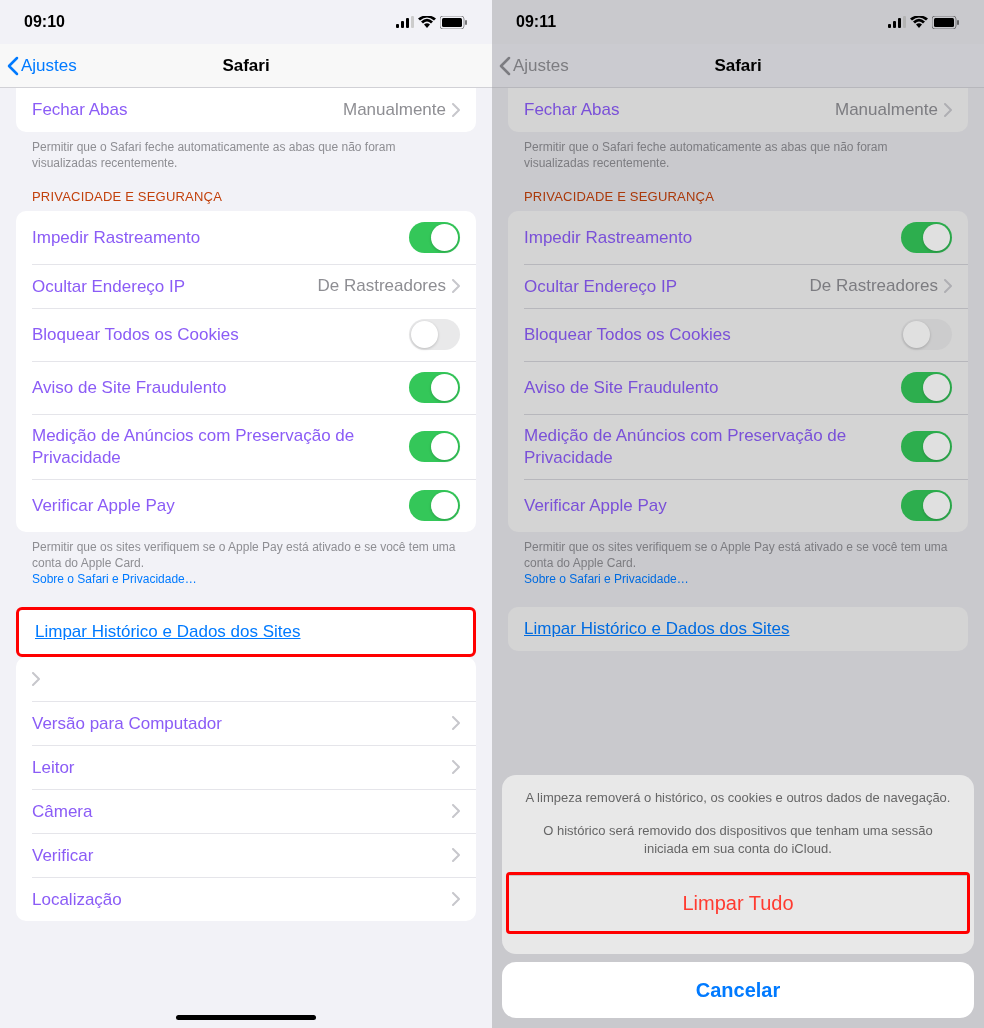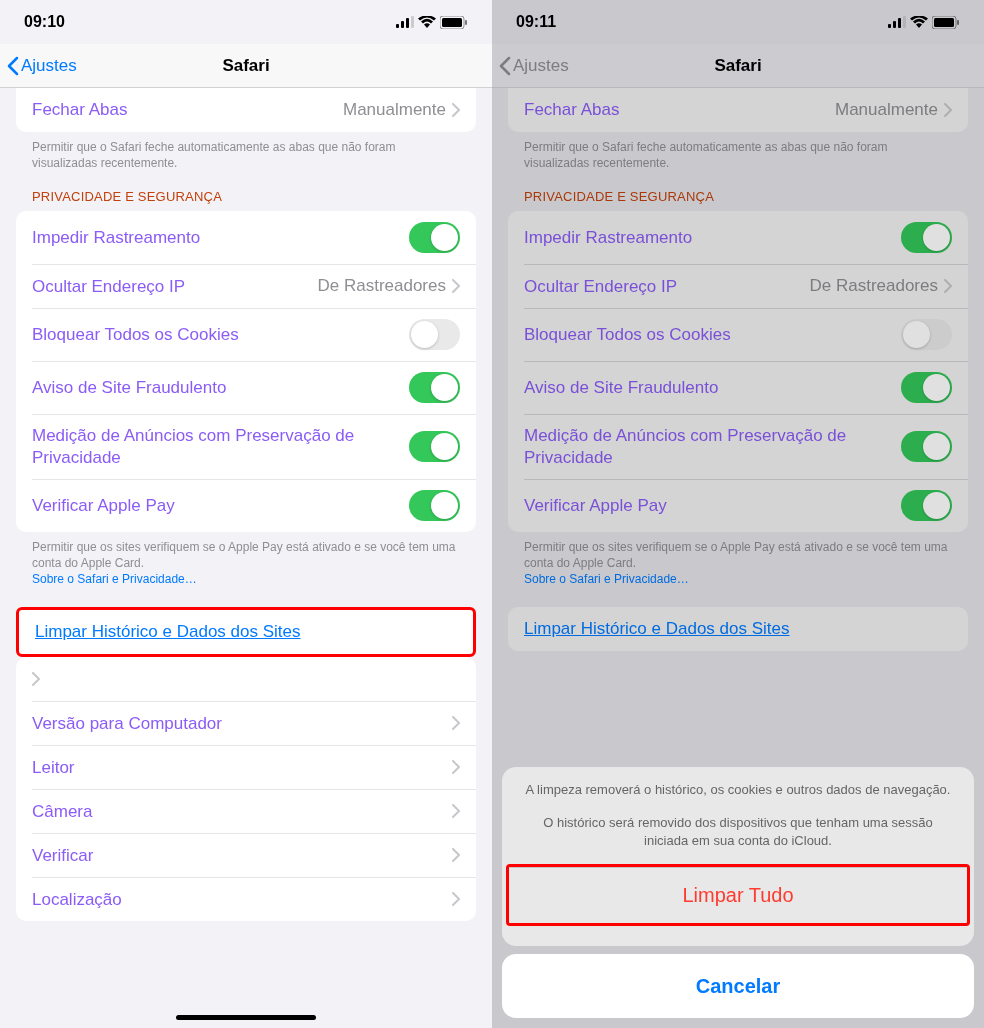--- a/index.html
+++ b/index.html
@@ -39,21 +39,21 @@
 .highlight-red { border: 3px solid #ff0000; }
 .group.highlight-red { border-radius: 6px; }
 .home-indicator { position: absolute; bottom: 8px; left: 50%; transform: translateX(-50%); width: 140px; height: 5px; background: #000; border-radius: 3px; }
 .dim-overlay { position: absolute; inset: 0; background: rgba(0,0,0,0.12); pointer-events: none; }
 .action-sheet { position: absolute; left: 10px; right: 10px; bottom: 10px; }
 .action-group { background: #eaeaeaee; backdrop-filter: blur(10px); border-radius: 14px; overflow: hidden; margin-bottom: 8px; }
 .action-msg { font-size: 13px; color: #666; text-align: center; padding: 14px 20px; line-height: 1.4; }
 .action-msg + .action-msg { padding-top: 0; }
 .action-btn { height: 56px; display: flex; align-items: center; justify-content: center; font-size: 20px; border-top: 0.5px solid #c6c6c8; }
 .action-btn.destructive { color: #ff3b30; }
-.action-cancel { background: #fff; border-radius: 14px; height: 64px; display: flex; align-items: center; justify-content: center; font-size: 20px; font-weight: 600; color: #007aff; }
+.action-cancel { background: #fff; border-radius: 14px; height: 56px; display: flex; align-items: center; justify-content: center; font-size: 20px; font-weight: 600; color: #007aff; }
 .action-group .highlight-red { margin: 0 4px 20px; border-radius: 4px; }
 </style>
 </head>
 <body>
 
 <div class="phone phone-left">
   <div class="statusbar">
     <span>09:10</span>
     <span class="status-right">
       <span class="signal-icon">

